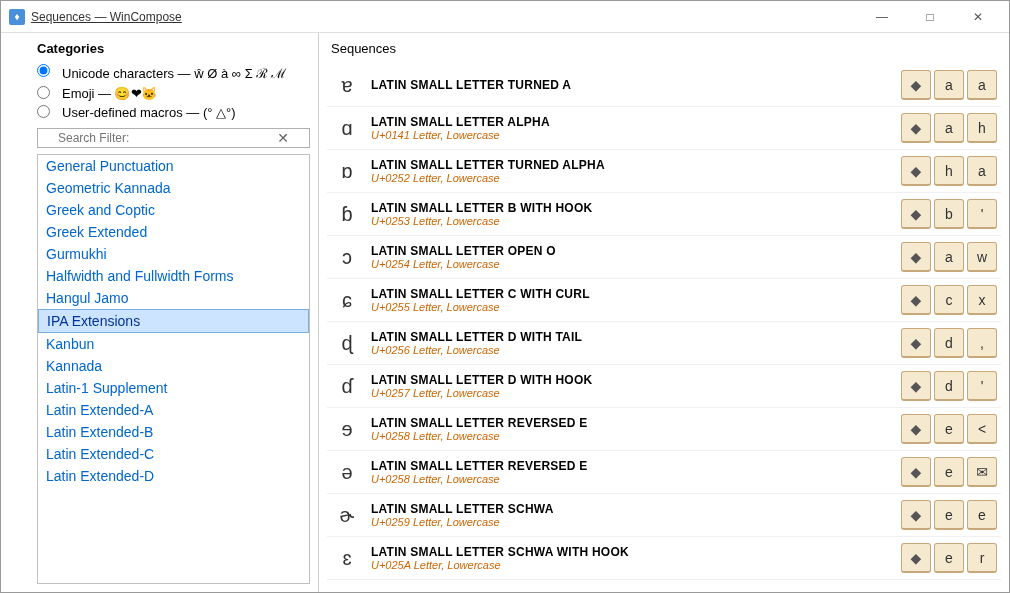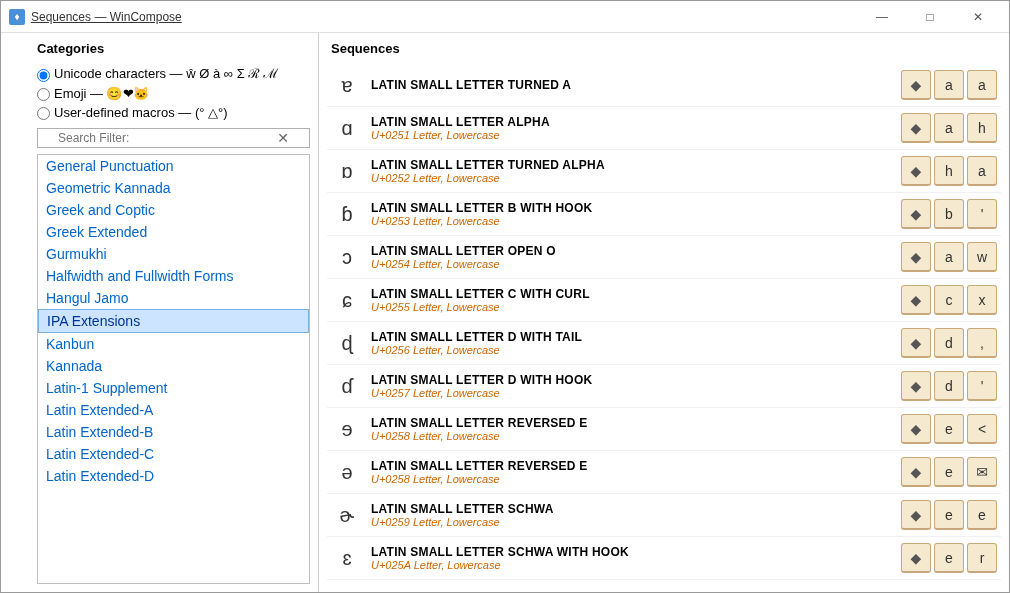--- a/index.html
+++ b/index.html
@@ -84,22 +84,22 @@
       color: #000;
     }
     .radio-group {
       display: flex;
       flex-direction: column;
       gap: 4px;
       margin-bottom: 8px;
     }
     .radio-item {
       display: flex;
-      align-items: flex-end;
-      gap: 4px;
+      align-items: flex-start;
+      gap: 12px;
       font-size: 13px;
       cursor: pointer;
     }
     .radio-item input[type="radio"] { margin: 0; }
     .search-box {
       display: flex;
       align-items: center;
       border: 1px solid #b0b0b0;
       background: #fff;
       padding: 2px 20px;
@@ -140,21 +140,21 @@
     
     .right-panel {
       flex: 1;
       display: flex;
       flex-direction: column;
       overflow: hidden;
     }
     .sequences-label {
       padding: 8px 12px 4px;
       font-size: 13px;
-      font-weight: bold;
+      font-weight: normal;
       color: #000;
     }
     .sequences-list {
       flex: 1;
       overflow-y: scroll;
       padding: 4px 8px;
     }
     .sequence-row {
       display: flex;
       align-items: center;
@@ -288,21 +288,21 @@
             <div class="sequence-keys">
               <div class="key-btn diamond">◆</div>
               <div class="key-btn">a</div>
               <div class="key-btn">a</div>
             </div>
           </div>
           <div class="sequence-row">
             <div class="char-preview">ɑ</div>
             <div class="char-info">
               <div class="char-name">LATIN SMALL LETTER ALPHA</div>
-              <div class="char-code">U+0251  Letter, Lowercase</div>
+              <div class="char-code">U+0141  Letter, Lowercase</div>
             </div>
             <div class="sequence-keys">
               <div class="key-btn diamond">◆</div>
               <div class="key-btn">a</div>
               <div class="key-btn">h</div>
             </div>
           </div>
           <div class="sequence-row">
             <div class="char-preview">ɒ</div>
             <div class="char-info">

